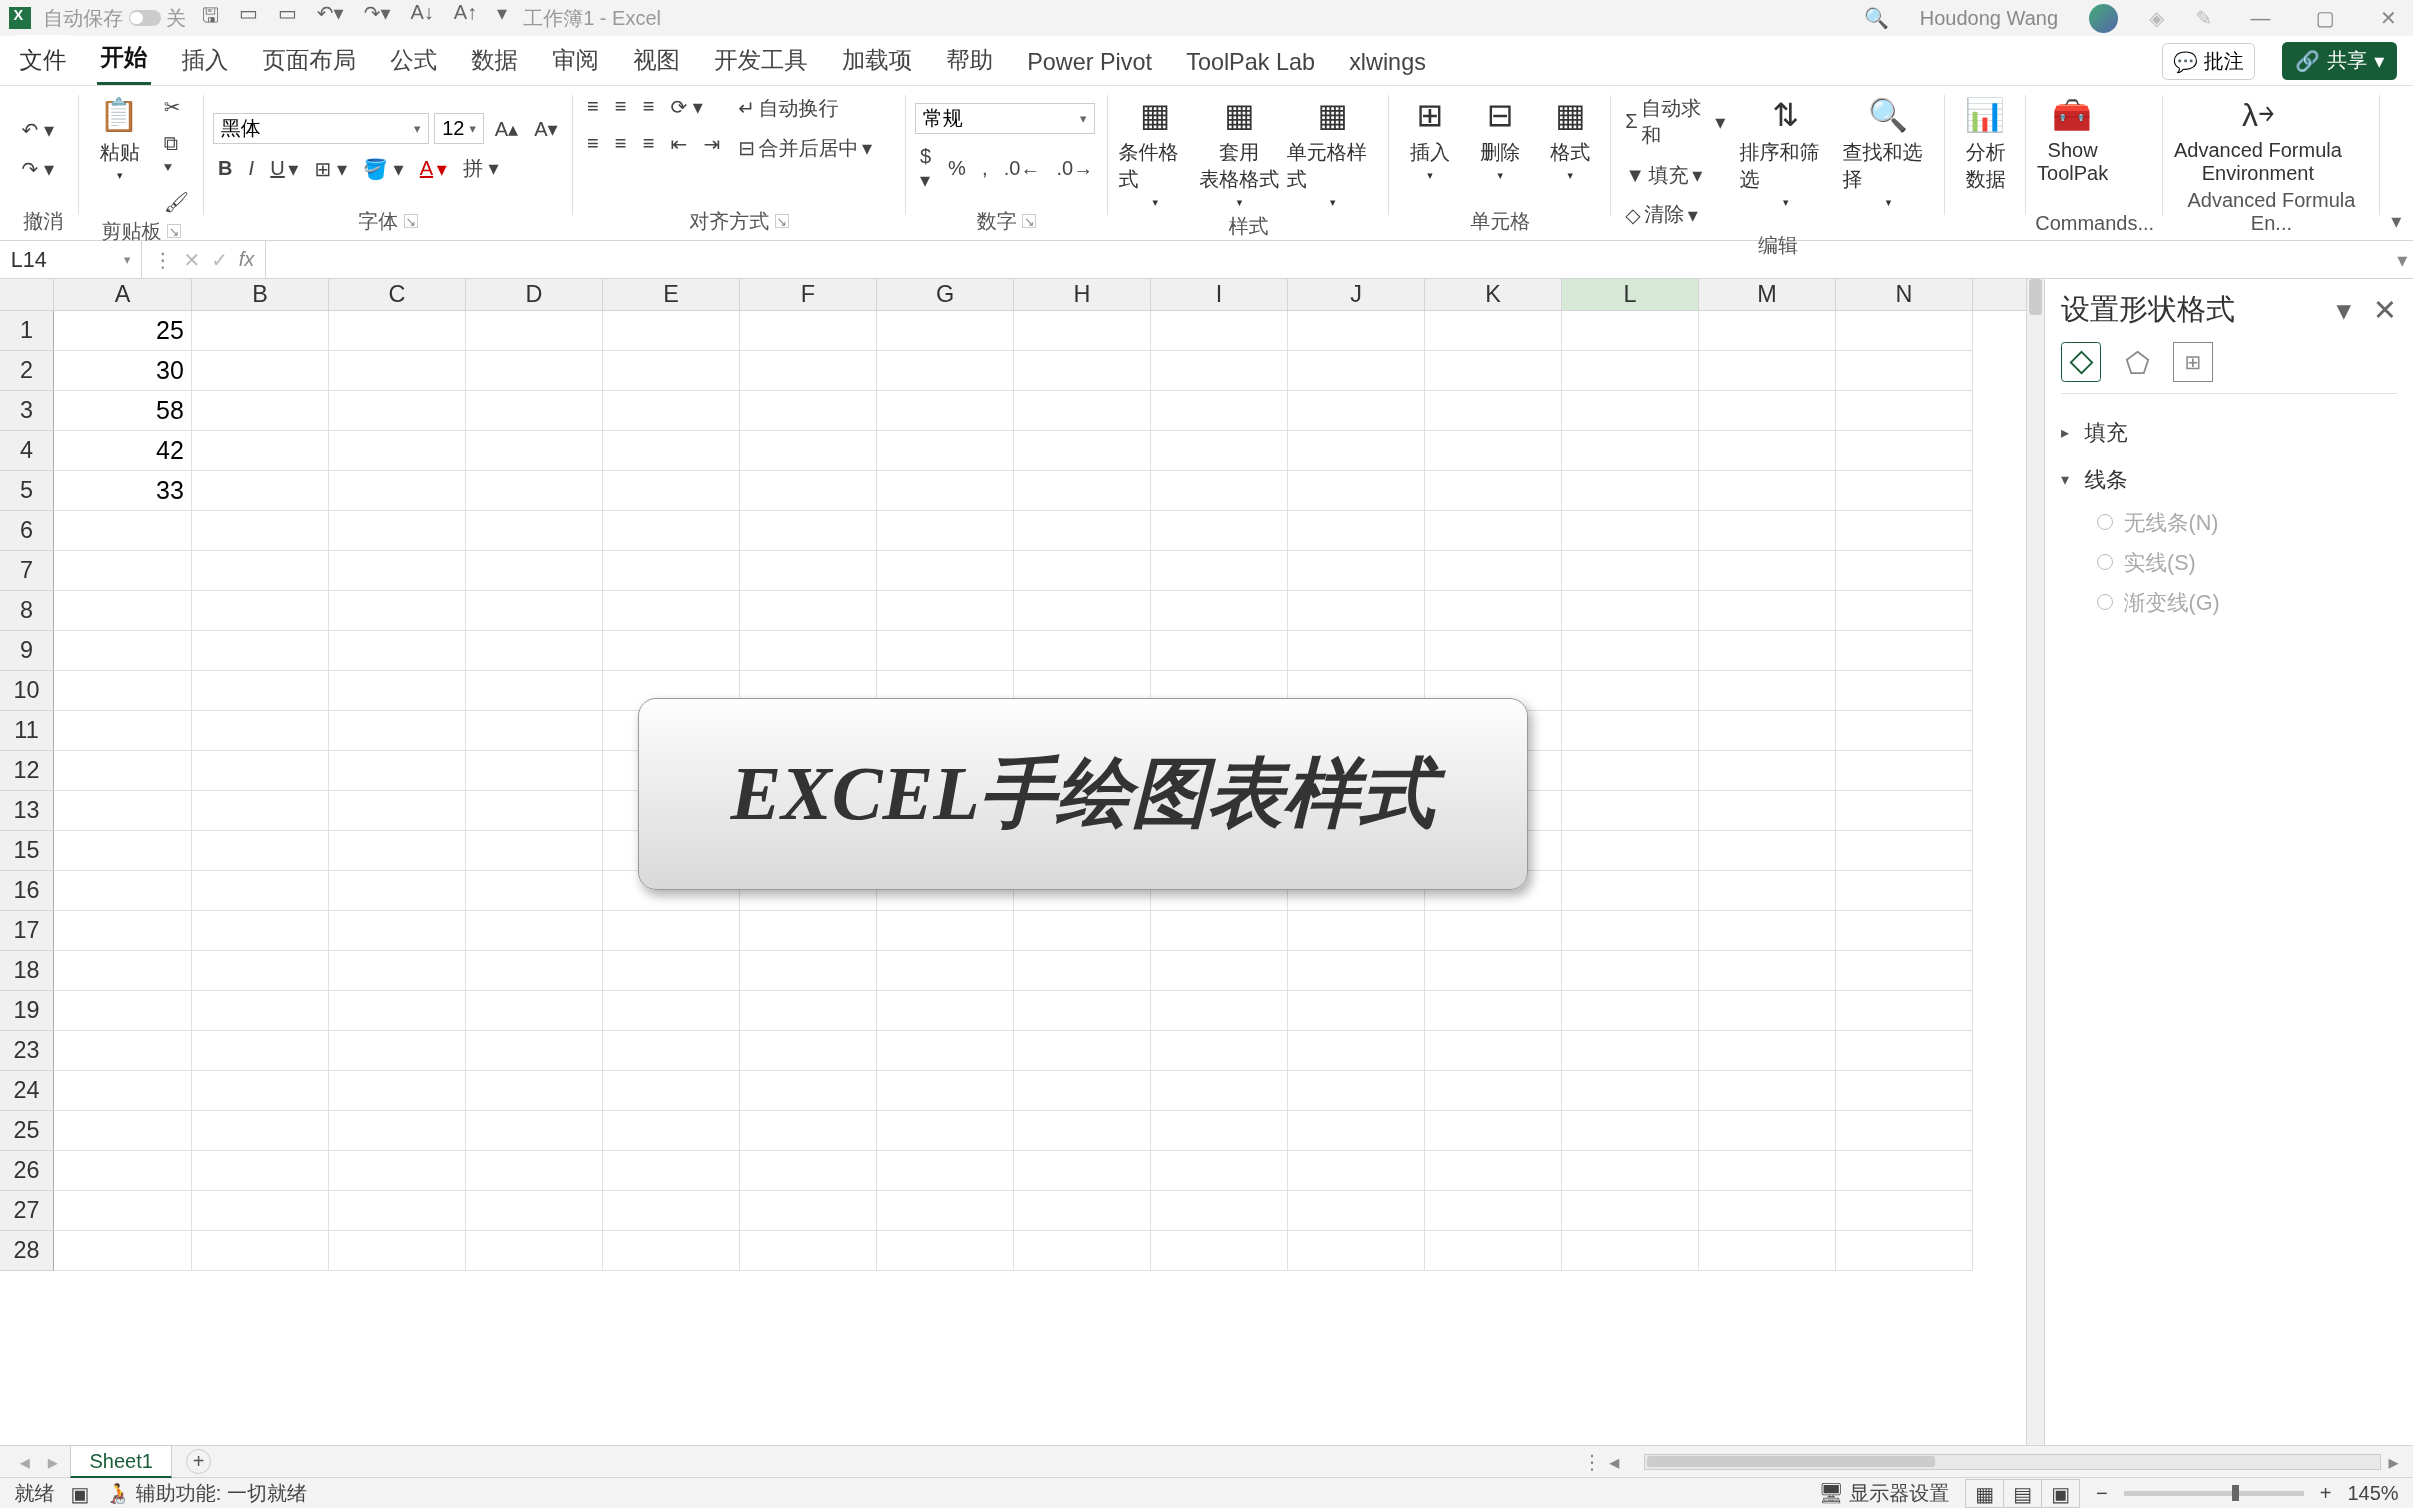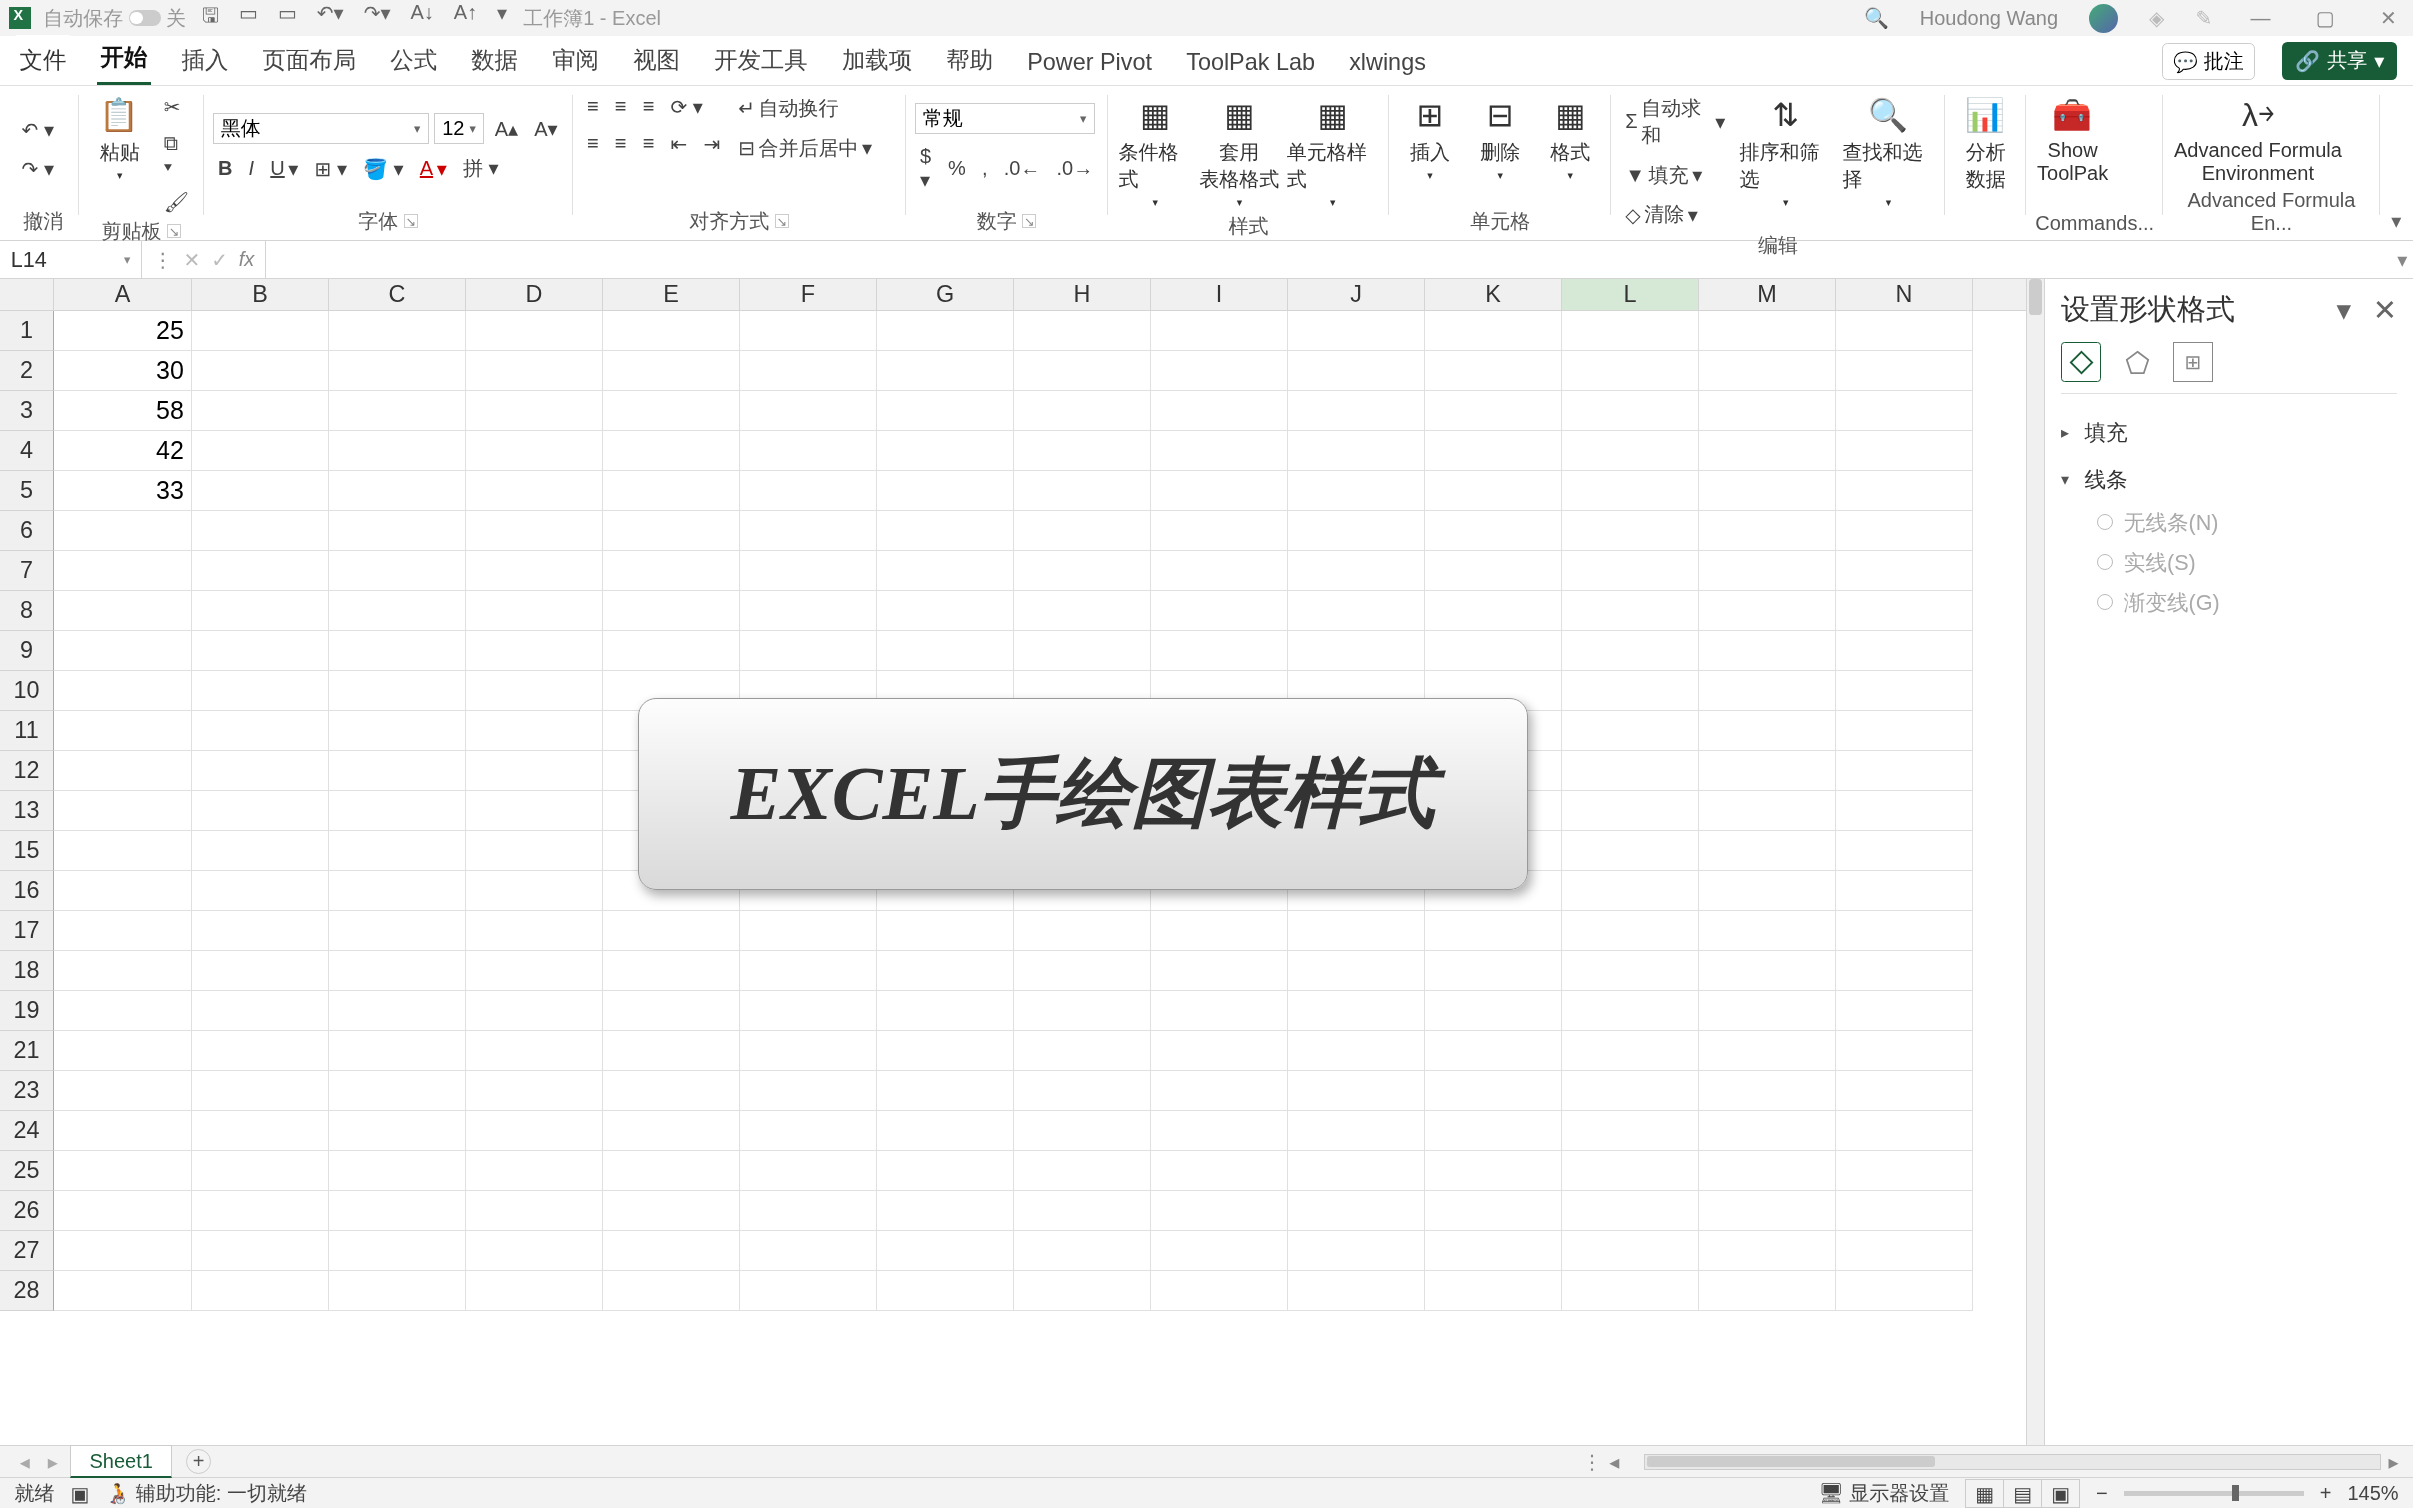--- a/index.html
+++ b/index.html
@@ -713,37 +713,20 @@
           <div class="cell" style="width: 137px;"></div>
           <div class="cell" style="width: 137px;"></div>
           <div class="cell" style="width: 137px;"></div>
           <div class="cell" style="width: 137px;"></div>
           <div class="cell" style="width: 137px;"></div>
           <div class="cell" style="width: 137px;"></div>
           <div class="cell" style="width: 137px;"></div>
           <div class="cell" style="width: 137px;"></div>
         </div>
         <div class="gridrow">
-          <div class="rowh">21</div>
-          <div class="cell" style="width: 138px;"></div>
-          <div class="cell" style="width: 137px;"></div>
-          <div class="cell" style="width: 137px;"></div>
-          <div class="cell" style="width: 137px;"></div>
-          <div class="cell" style="width: 137px;"></div>
-          <div class="cell" style="width: 137px;"></div>
-          <div class="cell" style="width: 137px;"></div>
-          <div class="cell" style="width: 137px;"></div>
-          <div class="cell" style="width: 137px;"></div>
-          <div class="cell" style="width: 137px;"></div>
-          <div class="cell" style="width: 137px;"></div>
-          <div class="cell" style="width: 137px;"></div>
-          <div class="cell" style="width: 137px;"></div>
-          <div class="cell" style="width: 137px;"></div>
-        </div>
-        <div class="gridrow">
           <div class="rowh">23</div>
           <div class="cell" style="width: 138px;"></div>
           <div class="cell" style="width: 137px;"></div>
           <div class="cell" style="width: 137px;"></div>
           <div class="cell" style="width: 137px;"></div>
           <div class="cell" style="width: 137px;"></div>
           <div class="cell" style="width: 137px;"></div>
           <div class="cell" style="width: 137px;"></div>
           <div class="cell" style="width: 137px;"></div>
           <div class="cell" style="width: 137px;"></div>

